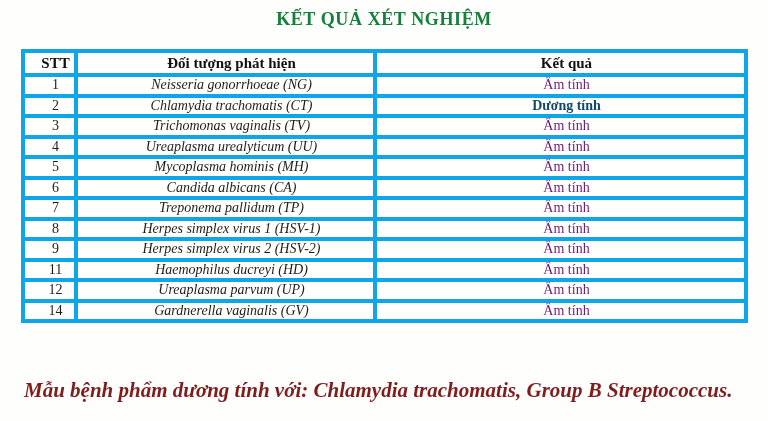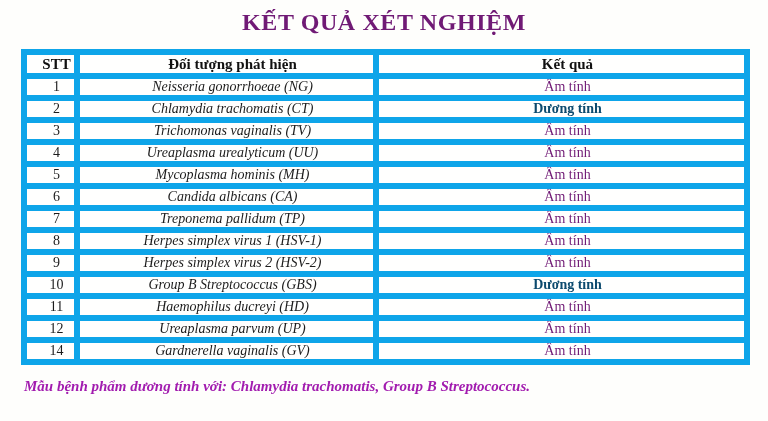--- a/index.html
+++ b/index.html
@@ -8,37 +8,37 @@
     background: #fefefc;
     font-family: "Liberation Serif", "DejaVu Serif", serif;
     color: #1c1c1c;
     overflow: hidden;
   }
   .page { width: 768px; height: 421px; position: relative; }
 
   .title {
     text-align: center;
     margin-top: 9px;
-    font-size: 24px;
+    font-size: 18px;
     font-weight: bold;
-    color: #701a75;
+    color: #15803d;
     letter-spacing: 0.6px;
   }
 
   table.results {
     border-collapse: collapse;
     table-layout: fixed;
     position: absolute;
     left: 21px;
     top: 40px;
     width: 723px;
     background: #fffffe;
   }
   table.results th, table.results td {
-    border: 6px solid #0ea5e9;
+    border: 4px solid #0ea5e9;
     text-align: center;
     vertical-align: middle;
     overflow: hidden;
     white-space: nowrap;
     padding-left: 12px;
   }
   table.results { border: 2px solid #90918a; }
   col.c-stt    { width: 53px;  }
   col.c-target { width: 299px; }
   col.c-result { width: 371px; }
@@ -68,24 +68,24 @@
     width: 720px;
   }
   .conclusion-heading {
     font-size: 15px;
     font-weight: bold;
     color: #253a70;
     letter-spacing: 0.3px;
   }
   .conclusion-text {
     margin-top: 3px;
-    font-size: 15px;
+    font-size: 21px;
     font-weight: bold;
     font-style: italic;
-    color: #a21caf;
+    color: #7f1d1d;
   }
 </style>
 </head>
 <body>
 
 <div class="page">
 
   <div class="title">KẾT QUẢ XÉT NGHIỆM</div>
 
   <table class="results">
@@ -141,25 +141,20 @@
           <td class="stt">8</td>
           <td class="target">Herpes simplex virus 1 (HSV-1)</td>
           <td class="result">Âm tính</td>
         </tr>
         <tr>
           <td class="stt">9</td>
           <td class="target">Herpes simplex virus 2 (HSV-2)</td>
           <td class="result">Âm tính</td>
         </tr>
         <tr>
-          <td class="stt">10</td>
-          <td class="target">Group B Streptococcus (GBS)</td>
-          <td class="result positive">Dương tính</td>
-        </tr>
-        <tr>
           <td class="stt">11</td>
           <td class="target">Haemophilus ducreyi (HD)</td>
           <td class="result">Âm tính</td>
         </tr>
         <tr>
           <td class="stt">12</td>
           <td class="target">Ureaplasma parvum (UP)</td>
           <td class="result">Âm tính</td>
         </tr>
         <tr>

